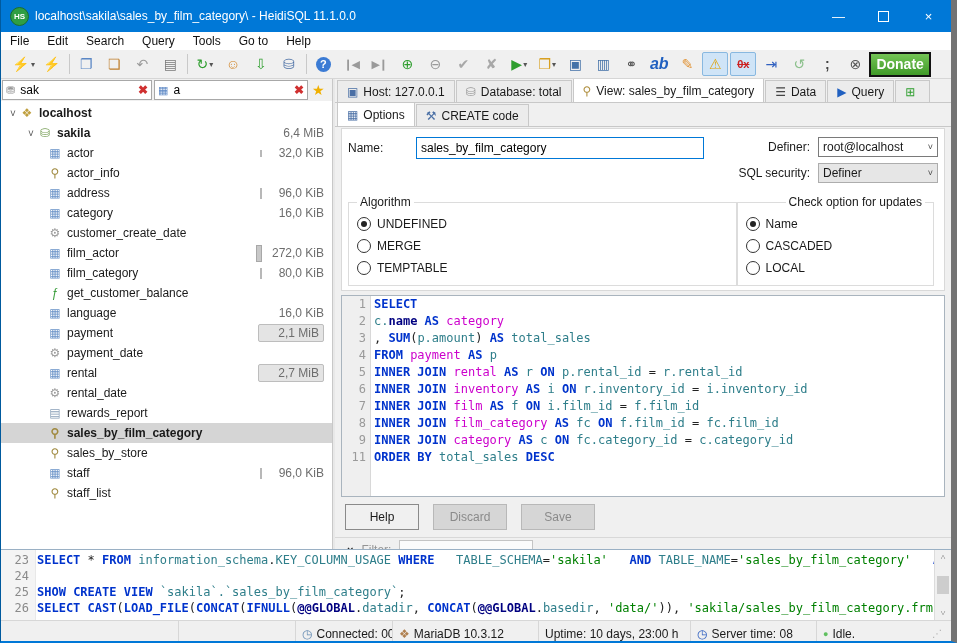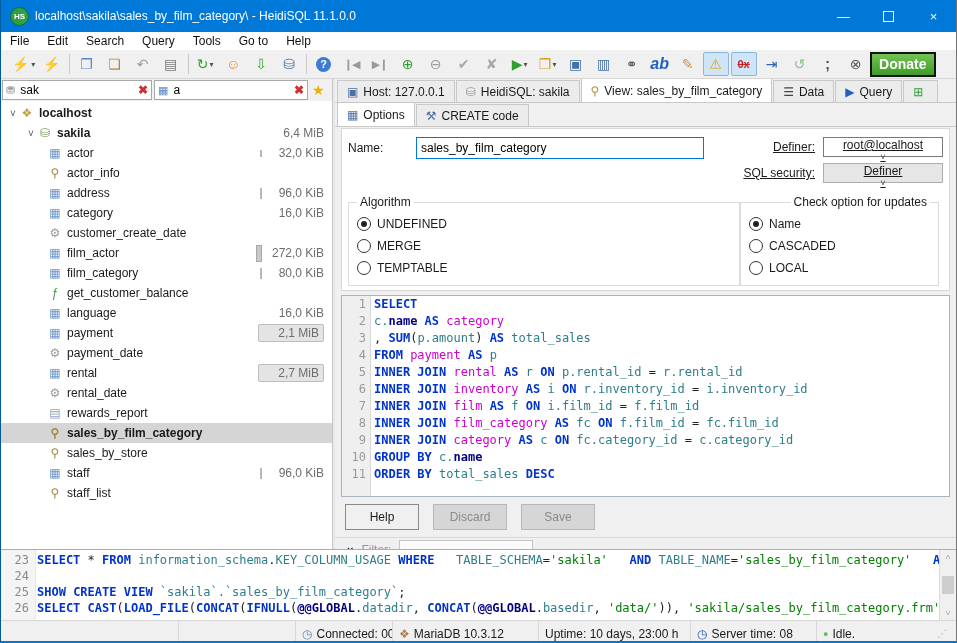--- a/index.html
+++ b/index.html
@@ -1,18 +1,18 @@
 <!DOCTYPE html>
 <html><head>
 <meta charset="utf-8">
 <style>
   html,body{margin:0;padding:0;background:#444;}
   .window{width:957px;height:643px;box-sizing:border-box;background:#fff;
     font-family:"Liberation Sans",sans-serif;font-size:12px;color:#1a1a1a;
-    border-left:1px solid #005a9e;border-right:1px solid #737373;border-bottom:2px solid #0078d7;
+    border-left:1px solid #005a9e;border-right:6px solid #737373;border-bottom:2px solid #0078d7;
     display:flex;flex-direction:column;overflow:hidden;}
   
   .titlebar{height:32px;background:#0078d7;display:flex;align-items:center;color:#fff;flex:0 0 32px;}
   .appicon{width:17px;height:17px;border-radius:50%;background:#2f9e44;border:1px solid #1c6e2c;
     color:#fff;font-size:8px;font-weight:bold;display:flex;align-items:center;justify-content:center;margin:0 6px 0 9px;}
   .title{flex:1;font-size:12px;white-space:nowrap;overflow:hidden;}
   .winbtns{display:flex;height:100%;}
   .winbtn{width:45px;height:100%;display:flex;align-items:center;justify-content:center;font-size:13px;color:#fff;}
   .maxglyph{width:9px;height:9px;border:1px solid #fff;display:inline-block;}
   
@@ -73,22 +73,22 @@
   .tabicon{margin-right:5px;font-size:12px;}
   .ti-host{color:#4a6fa5}.ti-db{color:#9a9a9a}.ti-view{color:#b09040}.ti-data{color:#444}.ti-query{color:#2060c0}.ti-add{color:#2e9e2e}
   .ti-opt{color:#4a6fa5}.ti-code{color:#4a6fa5}
   
   .optpanel{flex:0 0 156px;background:#fff;border:1px solid #d9d9d9;margin:1px 6px 0 6px;padding:8px 6px 4px 6px;box-sizing:border-box;}
   .optrow{display:flex;align-items:flex-start;}
   .lbl{color:#1a1a1a;}
   .namelbl{width:68px;padding-top:4px;}
   .nameinput{width:278px;height:20px;border:1px solid #0078d7;outline:0;font:12px "Liberation Sans",sans-serif;padding:0 4px;}
   .rcol{margin-left:auto;display:flex;flex-direction:column;gap:6px;}
-  .fr{display:flex;align-items:center;justify-content:flex-end;gap:8px;text-decoration:underline;}
-  .combo{width:120px;height:20px;display:flex;align-items:center;justify-content:space-between;padding:0 4px;box-sizing:border-box;flex-direction:column;}
+  .fr{display:flex;align-items:center;justify-content:flex-end;gap:8px;}
+  .combo{width:120px;height:20px;display:flex;align-items:center;justify-content:space-between;padding:0 4px;box-sizing:border-box;}
   .combo.white{background:#fff;border:1px solid #7a7a7a;}
   .combo.gray{background:#e6e6e6;border:1px solid #adadad;}
   .carrow{font-size:9px;color:#444;}
   .gbrow{display:flex;margin-top:12px;}
   .gb{border:1px solid #dcdcdc;margin:0;padding:4px 8px 6px 8px;}
   .gb legend{font-size:12px;color:#1a1a1a;padding:0 3px;}
   .gb.alg{width:376px;}
   .gb.chk{width:182px;margin-left:auto;margin-right:4px;text-align:right;}
   .radiorow{display:flex;align-items:center;height:22px;}
   .radio{width:12px;height:12px;border:1px solid #333;border-radius:50%;margin-right:6px;display:inline-flex;align-items:center;justify-content:center;background:#fff;}
@@ -411,21 +411,21 @@
 
     <div class="rightpanel">
 
       <div class="tabrow">
         <span class="tab">
             <span class="tabicon ti-host">▣</span>
             <span>Host: 127.0.0.1</span>
           </span>
         <span class="tab">
             <span class="tabicon ti-db">⛁</span>
-            <span>HeidiSQL: sakila</span>
+            <span>Database: total</span>
           </span>
         <span class="tab active">
             <span class="tabicon ti-view">⚲</span>
             <span>View: sales_by_film_category</span>
           </span>
         <span class="tab">
             <span class="tabicon ti-data">☰</span>
             <span>Data</span>
           </span>
         <span class="tab">
@@ -506,21 +506,20 @@
       <div class="editor">
         <div class="eline"><span class="lnum">1</span><span class="ecode"><span class="tk-k">SELECT</span></span></div>
         <div class="eline"><span class="lnum">2</span><span class="ecode"><span class="tk-i">c.</span><span class="tk-n">name</span><span class="tk-d"> </span><span class="tk-k">AS</span><span class="tk-d"> </span><span class="tk-t">category</span></span></div>
         <div class="eline"><span class="lnum">3</span><span class="ecode"><span class="tk-d">, </span><span class="tk-k">SUM</span><span class="tk-d">(</span><span class="tk-i">p.amount</span><span class="tk-d">) </span><span class="tk-k">AS</span><span class="tk-d"> </span><span class="tk-i">total_sales</span></span></div>
         <div class="eline"><span class="lnum">4</span><span class="ecode"><span class="tk-k">FROM</span><span class="tk-d"> </span><span class="tk-t">payment</span><span class="tk-d"> </span><span class="tk-k">AS</span><span class="tk-d"> </span><span class="tk-i">p</span></span></div>
         <div class="eline"><span class="lnum">5</span><span class="ecode"><span class="tk-k">INNER JOIN</span><span class="tk-d"> </span><span class="tk-t">rental</span><span class="tk-d"> </span><span class="tk-k">AS</span><span class="tk-d"> </span><span class="tk-i">r</span><span class="tk-d"> </span><span class="tk-k">ON</span><span class="tk-d"> </span><span class="tk-i">p.rental_id</span><span class="tk-d"> = </span><span class="tk-i">r.rental_id</span></span></div>
         <div class="eline"><span class="lnum">6</span><span class="ecode"><span class="tk-k">INNER JOIN</span><span class="tk-d"> </span><span class="tk-t">inventory</span><span class="tk-d"> </span><span class="tk-k">AS</span><span class="tk-d"> </span><span class="tk-i">i</span><span class="tk-d"> </span><span class="tk-k">ON</span><span class="tk-d"> </span><span class="tk-i">r.inventory_id</span><span class="tk-d"> = </span><span class="tk-i">i.inventory_id</span></span></div>
         <div class="eline"><span class="lnum">7</span><span class="ecode"><span class="tk-k">INNER JOIN</span><span class="tk-d"> </span><span class="tk-t">film</span><span class="tk-d"> </span><span class="tk-k">AS</span><span class="tk-d"> </span><span class="tk-i">f</span><span class="tk-d"> </span><span class="tk-k">ON</span><span class="tk-d"> </span><span class="tk-i">i.film_id</span><span class="tk-d"> = </span><span class="tk-i">f.film_id</span></span></div>
         <div class="eline"><span class="lnum">8</span><span class="ecode"><span class="tk-k">INNER JOIN</span><span class="tk-d"> </span><span class="tk-t">film_category</span><span class="tk-d"> </span><span class="tk-k">AS</span><span class="tk-d"> </span><span class="tk-i">fc</span><span class="tk-d"> </span><span class="tk-k">ON</span><span class="tk-d"> </span><span class="tk-i">f.film_id</span><span class="tk-d"> = </span><span class="tk-i">fc.film_id</span></span></div>
         <div class="eline"><span class="lnum">9</span><span class="ecode"><span class="tk-k">INNER JOIN</span><span class="tk-d"> </span><span class="tk-t">category</span><span class="tk-d"> </span><span class="tk-k">AS</span><span class="tk-d"> </span><span class="tk-i">c</span><span class="tk-d"> </span><span class="tk-k">ON</span><span class="tk-d"> </span><span class="tk-i">fc.category_id</span><span class="tk-d"> = </span><span class="tk-i">c.category_id</span></span></div>
-        <div class="eline"><span class="lnum">10</span><span class="ecode"><span class="tk-k">GROUP BY</span><span class="tk-d"> </span><span class="tk-i">c.</span><span class="tk-n">name</span></span></div>
         <div class="eline"><span class="lnum">11</span><span class="ecode"><span class="tk-k">ORDER BY</span><span class="tk-d"> </span><span class="tk-i">total_sales</span><span class="tk-d"> </span><span class="tk-k">DESC</span></span></div>
       </div>
 
       <div class="btnrow">
         <span class="pbtn">Help</span>
         <span class="pbtn dis">Discard</span>
         <span class="pbtn dis">Save</span>
       </div>
 
       <div class="filterbar">

